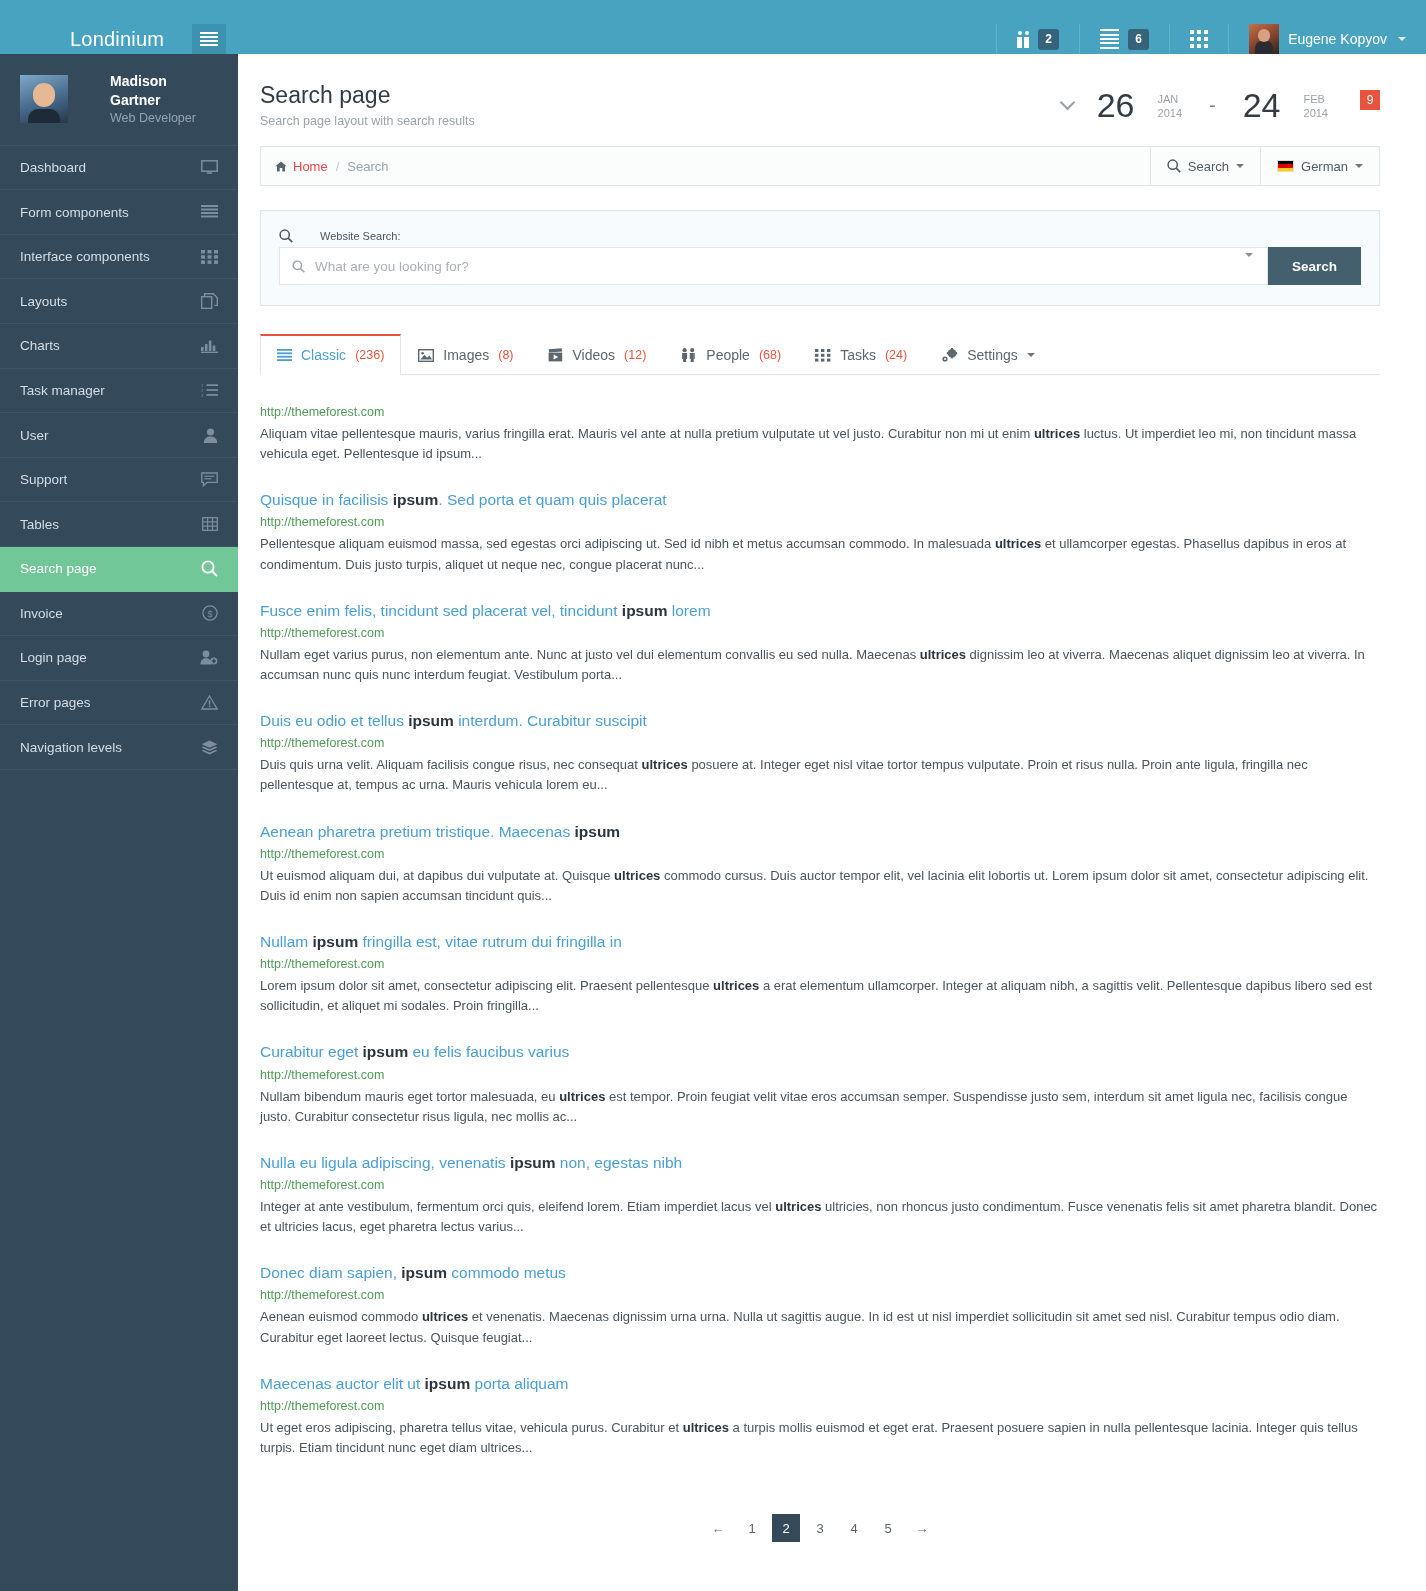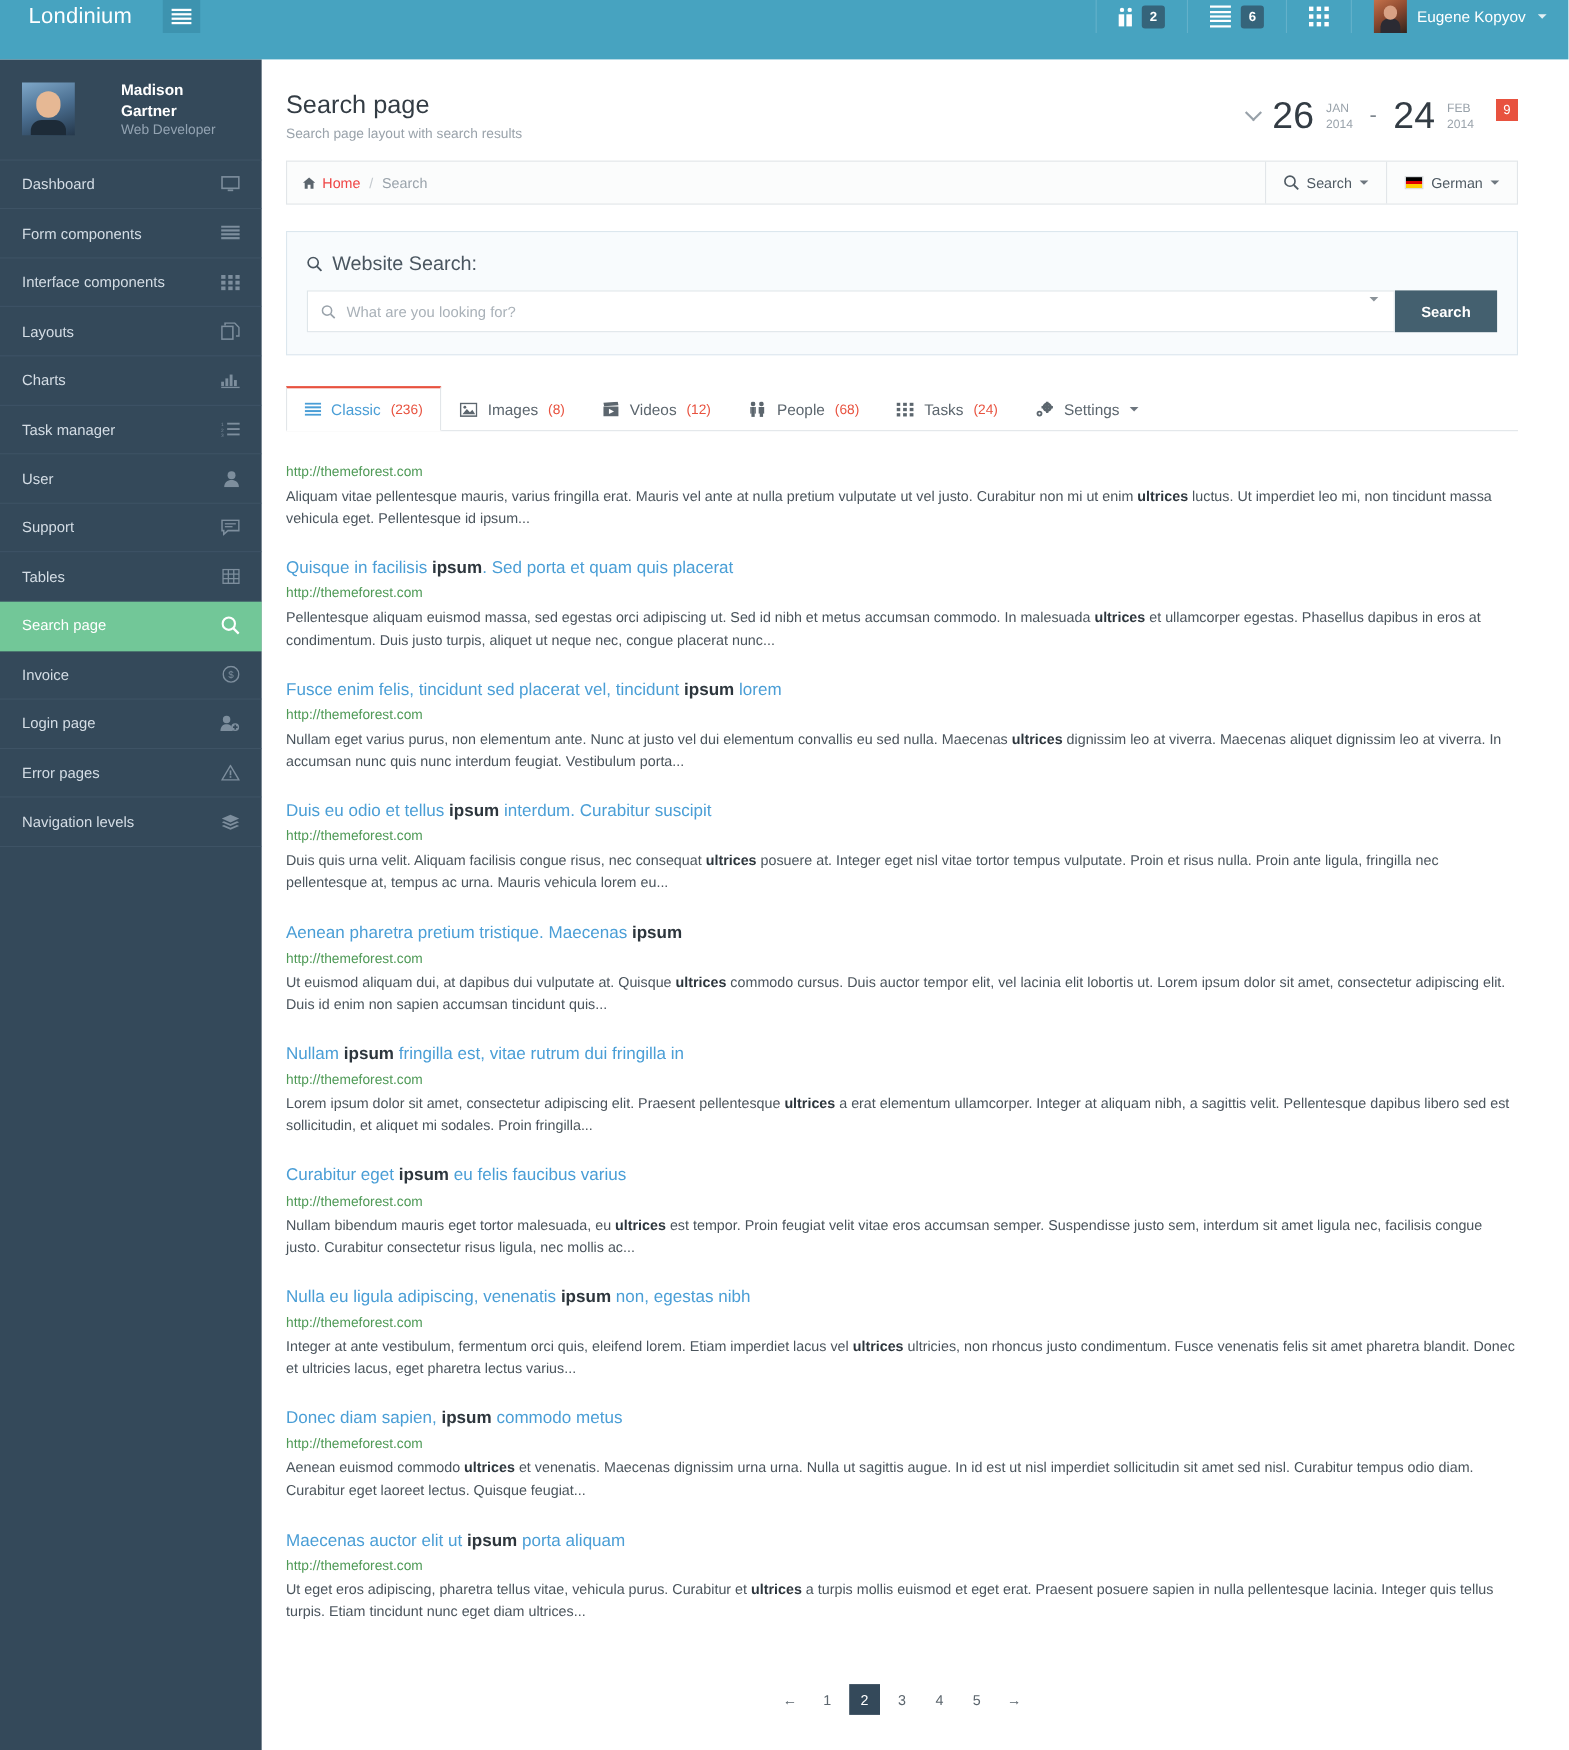--- a/index.html
+++ b/index.html
@@ -9,23 +9,24 @@
     font-family: "Liberation Sans", sans-serif;
     -webkit-font-smoothing: antialiased;
   }
   body { width: 1426px; min-height: 1591px; position: relative; }
 
   
   .navbar {
     height: 54px;
     background: #47a3c0;
     display: flex;
-    align-items: flex-start;
+    align-items: flex-end;
     position: relative;
     z-index: 20;
+    padding-left: 44px;
   }
   .brand-zone {
     width: 238px;
     display: flex;
     align-items: center;
     padding-left: 26px;
     flex: 0 0 238px;
   }
   .brand-title {
     color: #ffffff;
@@ -156,21 +157,21 @@
     padding: 0;
     min-width: 0;
   }
   .page-head {
     display: flex; align-items: flex-start; justify-content: space-between;
     padding: 28px 46px 18px 22px;
   }
   .page-title { font-size: 23px; color: #333c44; font-weight: normal; }
   .page-sub { font-size: 12.5px; color: #9aa3ab; margin-top: 5px; }
 
-  .date-widget { display:flex; align-items:center; gap: 6px; padding-top: 6px; justify-content: center; }
+  .date-widget { display:flex; align-items:center; gap: 18px; padding-top: 6px; justify-content: center; }
   .date-chevron {
     width: 11px; height: 11px; border-right: 2px solid #98a1a9; border-bottom: 2px solid #98a1a9;
     transform: rotate(45deg); margin-right: 6px; margin-bottom: 6px;
   }
   .date-big { font-size: 34px; color: #333c44; font-weight: normal; line-height: 1; }
   .date-my { font-size: 11px; color: #9aa3ab; line-height: 1.25; margin-left: 5px; margin-top: 3px; }
   .date-dash { font-size: 20px; color: #7d868e; margin: 0 9px; }
   .date-badge {
     background: #e8523f; color: #fff; font-size: 12px;
     width: 20px; height: 20px; display:flex; align-items:center;justify-content:center;
@@ -207,22 +208,22 @@
   }
 
   
   .search-panel {
     margin-top: 24px;
     border: 1px solid #dce7ee;
     background: #f8fbfd;
     padding: 18px 18px 20px 18px;
   }
   .search-panel-label {
-    display:flex; align-items:center; gap:9px;
-    font-size: 18px; color: #4a5660; margin-bottom: 14px;
+    display:flex; align-items:center; gap:27px;
+    font-size: 11px; color: #4a5660; margin-bottom: 4px;
   }
   .search-row { display:flex; }
   .search-input-wrap {
     flex: 1 1 auto; position: relative;
     background: #fff; border: 1px solid #dfe6ea; height: 38px;
     display:flex; align-items:center;
   }
   .search-input-wrap .mag { margin: 0 10px 0 12px; }
   .search-input {
     border: none; outline: none; flex: 1 1 auto;

